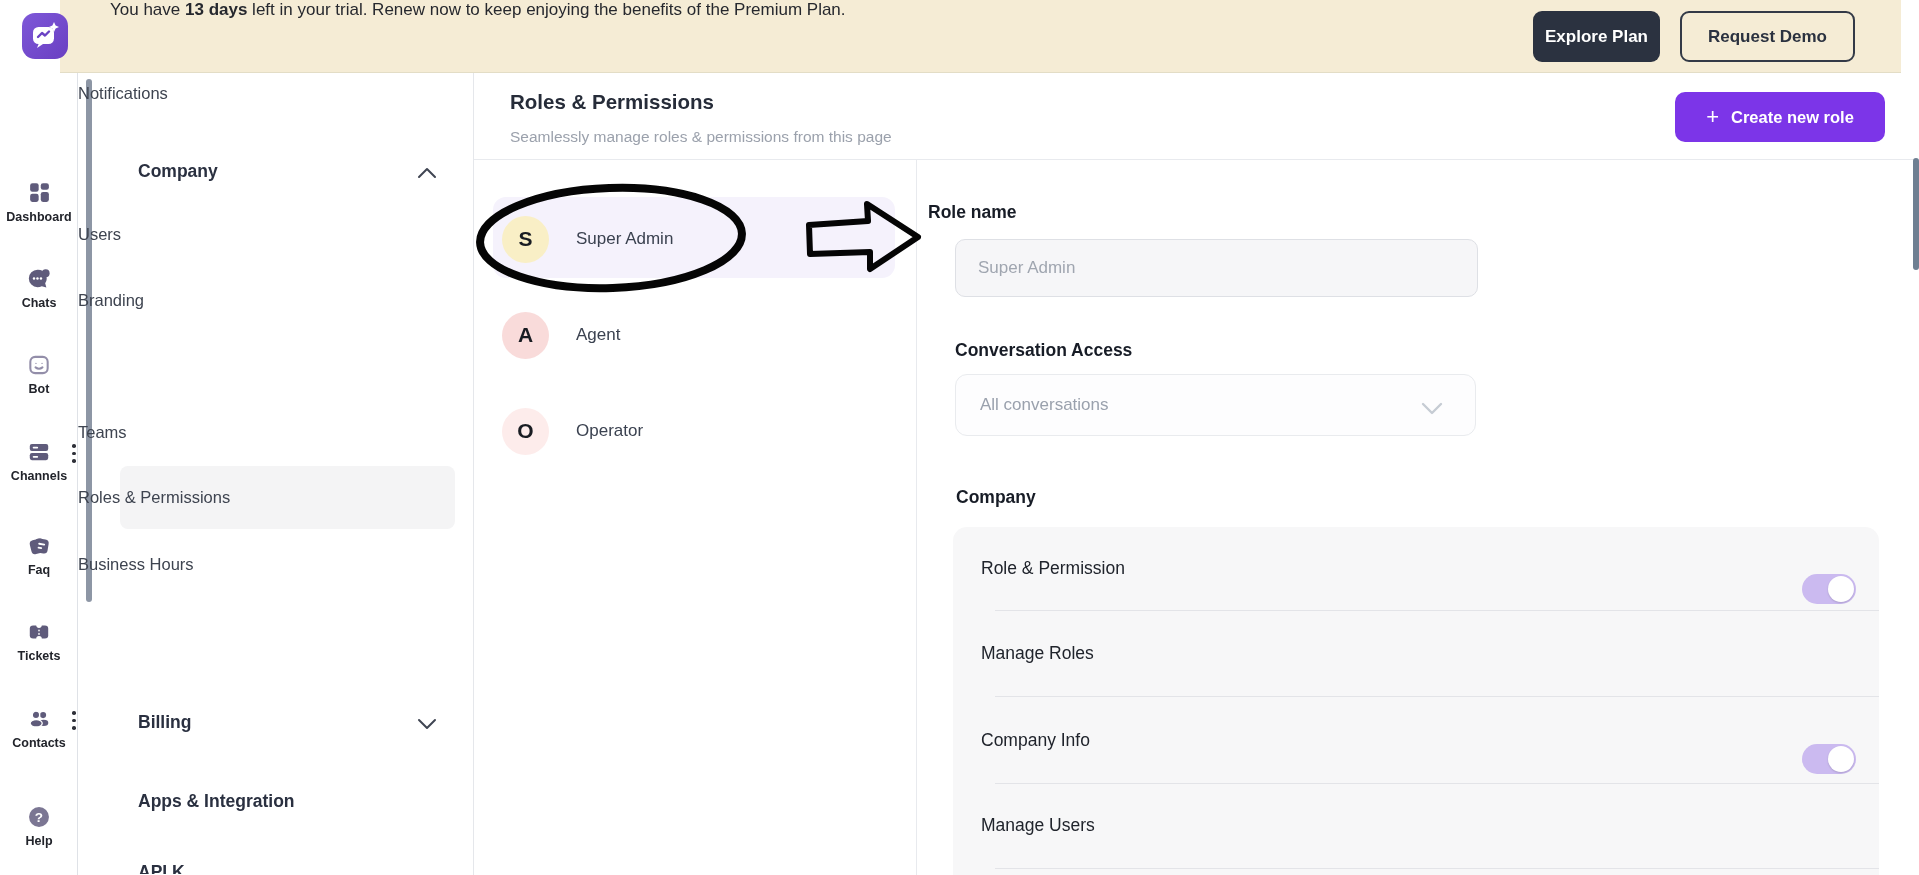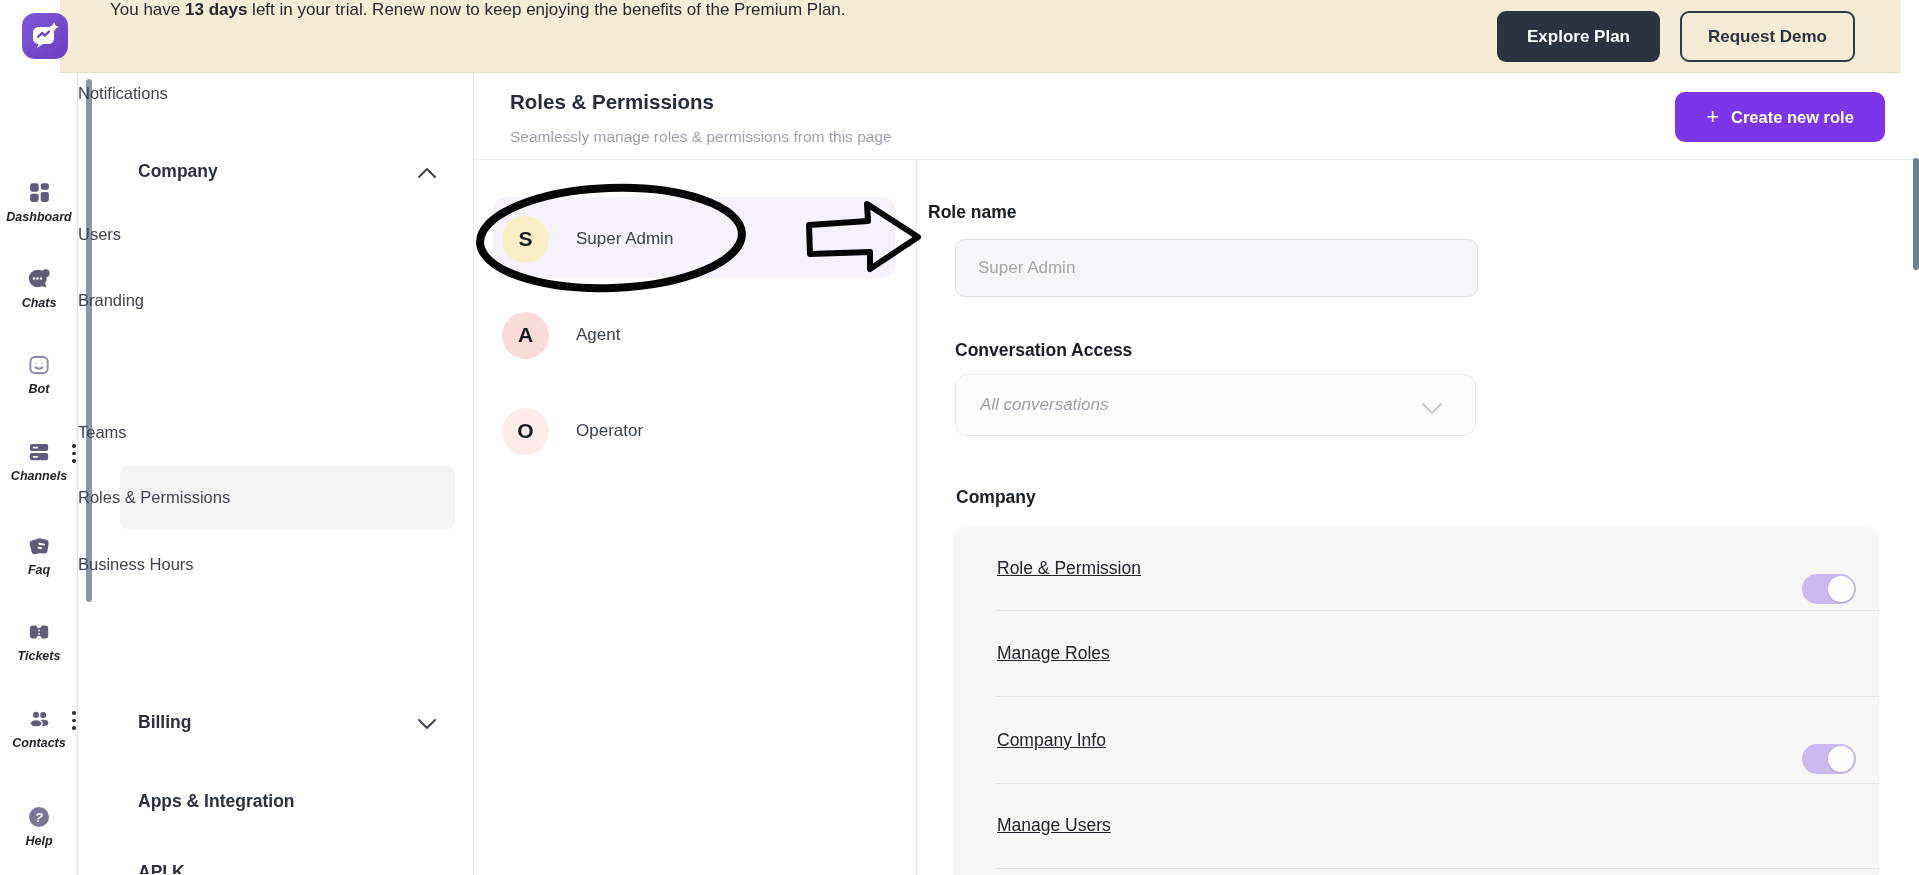--- a/index.html
+++ b/index.html
@@ -5,32 +5,32 @@
   html,body{margin:0;padding:0;}
   body{font-family:"Liberation Sans","DejaVu Sans",sans-serif;background:#fff;}
   #stage{position:relative;width:1919px;height:875px;overflow:hidden;background:#fff;}
 
   
   .banner{position:absolute;left:60px;top:0;width:1841px;height:73px;background:#f5ecd5;
           border-bottom:1px solid #e3ddc6;display:flex;align-items:flex-start;box-sizing:border-box;}
   .banner-text{margin-left:50px;font-size:17px;color:#26282e;}
   .banner-text b{font-weight:700;}
   .banner-actions{position:absolute;right:46px;top:11px;display:flex;gap:20px;}
-  .btn-explore{height:51px;padding:0 30px;background:#2b3240;color:#fff;border:none;border-radius:9px;
+  .btn-explore{height:51px;padding:0 12px;background:#2b3240;color:#fff;border:none;border-radius:9px;
                font-size:17px;font-weight:700;font-family:inherit;display:flex;align-items:center;cursor:pointer;}
   .btn-request{height:51px;padding:0 26px;background:transparent;color:#2b3240;border:2px solid #333a47;border-radius:9px;
                font-size:17px;font-weight:700;font-family:inherit;display:flex;align-items:center;cursor:pointer;}
 
   
   .logo{position:absolute;left:22px;top:13px;width:46px;height:46px;border-radius:13px;
         background:linear-gradient(135deg,#7e58d8,#6a3fc2);display:flex;align-items:center;justify-content:center;}
 
   
   .rail{position:absolute;left:0;top:73px;width:78px;height:802px;background:#fff;border-right:1px solid #dfe2e7;box-sizing:border-box;}
-  .rail-item{position:absolute;left:0;width:78px;display:flex;flex-direction:column;align-items:center;cursor:pointer;font-style:italic;}
+  .rail-item{position:absolute;left:0;width:78px;display:flex;flex-direction:column;align-items:center;cursor:pointer;}
   .rail-icon{width:27px;height:27px;display:flex;align-items:center;justify-content:center;}
   .rail-label{margin-top:4px;font-size:12.5px;font-weight:600;color:#22242b;white-space:nowrap;}
   .kebab{position:absolute;left:71px;width:6px;display:flex;flex-direction:column;gap:4px;align-items:center;cursor:pointer;}
   .kebab i{width:3.6px;height:3.6px;border-radius:50%;background:#2e3038;display:block;}
 
   
   .sidebar{position:absolute;left:78px;top:73px;width:396px;height:802px;background:#fff;border-right:1px solid #e5e7eb;box-sizing:border-box;}
   .side-scrollbar{position:absolute;left:8px;top:6px;width:6px;height:523px;background:#8d96a5;border-radius:3px;}
   .side-item{position:absolute;left:0;width:396px;height:34px;display:flex;align-items:center;cursor:pointer;}
   .side-item .lbl{font-size:16.5px;color:#3e4450;}
@@ -57,26 +57,26 @@
                font-size:21px;font-weight:700;color:#191c22;margin-left:9px;}
   .role-name{margin-left:27px;font-size:17px;color:#3b4250;}
 
   
   .fld-label{position:absolute;font-size:17.5px;font-weight:700;color:#171c26;}
   .role-input{position:absolute;left:955px;top:239px;width:523px;height:58px;box-sizing:border-box;border:1px solid #dee0e5;
               border-radius:10px;background:#f6f6f8;padding:0 22px;font-family:inherit;font-size:17px;color:#3b4250;}
   .role-input::placeholder{color:#a0a6b0;}
   .select{position:absolute;left:955px;top:374px;width:521px;height:62px;box-sizing:border-box;border:1.5px solid #e9ebee;
           border-radius:12px;background:#fdfdfe;display:flex;align-items:center;cursor:pointer;}
-  .select .val{margin-left:24px;font-size:17px;color:#9aa1ad;font-style:italic;}
+  .select .val{margin-left:24px;font-size:17px;color:#9aa1ad;}
   .select .chev{position:absolute;right:32px;top:26px;}
 
   .perm-card{position:absolute;left:953px;top:527px;width:926px;height:400px;background:#f7f7f8;border-radius:14px;}
   .perm-row{position:absolute;left:0;width:926px;height:40px;display:flex;align-items:center;}
-  .perm-row .plbl{margin-left:44px;font-size:17.5px;color:#20242c;text-decoration:underline;}
+  .perm-row .plbl{margin-left:28px;font-size:17.5px;color:#20242c;}
   .perm-divider{position:absolute;left:42px;width:884px;height:1px;background:#e3e4e8;}
   .toggle{position:absolute;left:849px;width:54px;height:30px;border-radius:15px;background:#cbbaf0;cursor:pointer;}
   .toggle .knob{position:absolute;right:2px;top:2px;width:26px;height:26px;border-radius:50%;background:#fff;box-shadow:0 1px 2px rgba(0,0,0,.15);}
 
   .right-scrollbar{position:absolute;left:1913px;top:158px;width:6px;height:112px;background:#6e7f92;border-radius:3px;}
 
   
   .annotation{position:absolute;left:0;top:0;pointer-events:none;}
 </style>
 </head>

